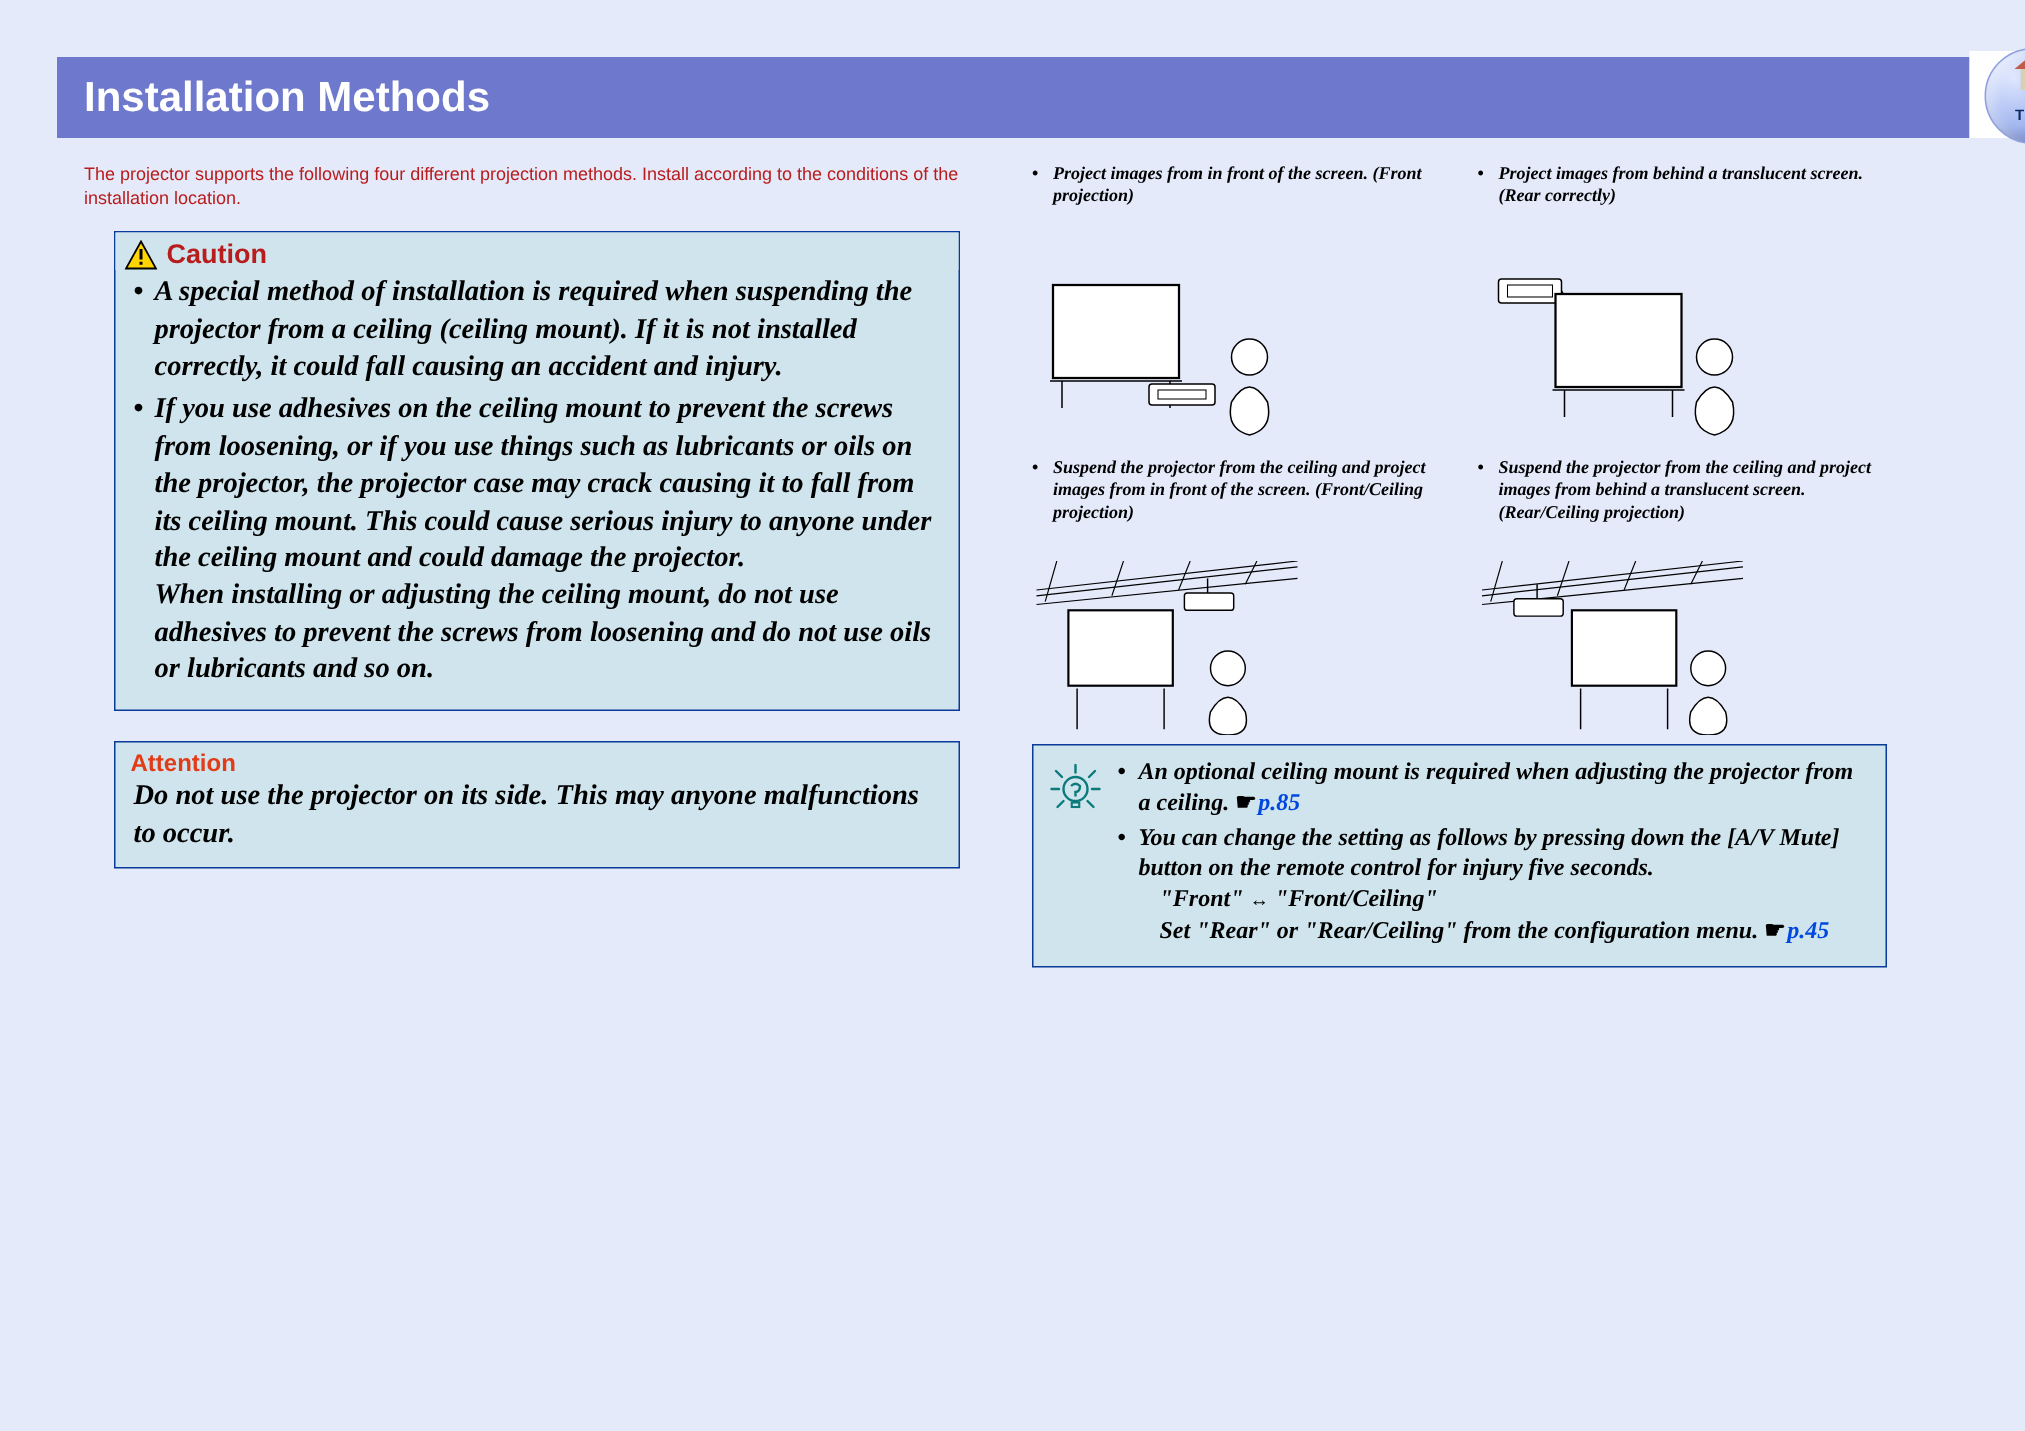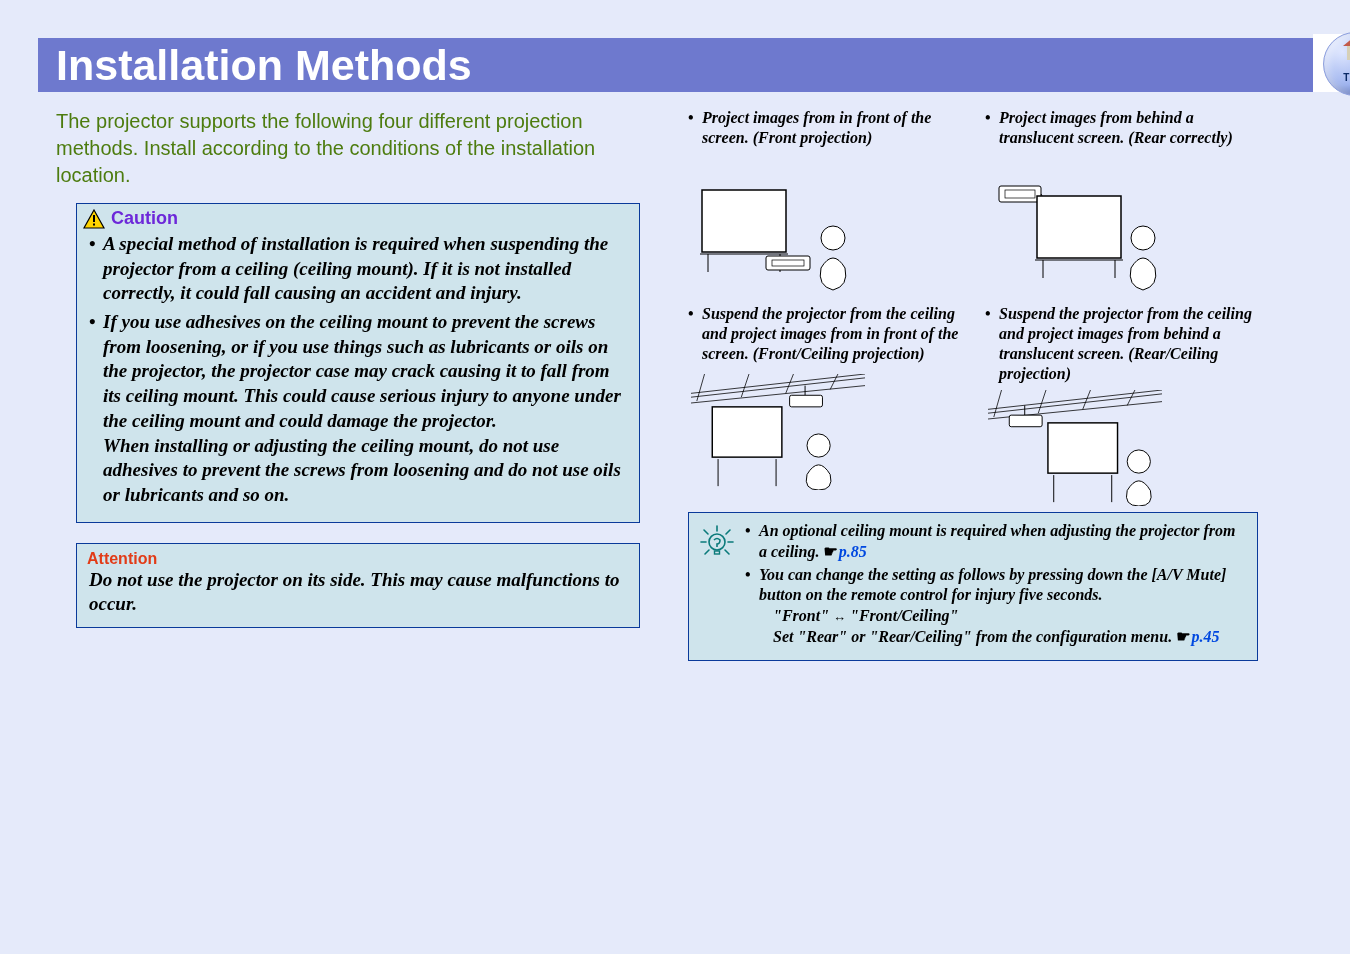--- a/index.html
+++ b/index.html
@@ -19,21 +19,21 @@
   .title-bar {
     background: #6e79ce;
     height: 54px;
     display: flex;
     align-items: center;
     padding-left: 18px;
     position: relative;
   }
   .title-bar h1 {
     color: #fff;
-    font-size: 43px;
+    font-size: 28px;
     font-weight: bold;
   }
   .top-icon {
     position: absolute;
     right: -74px;
     top: -6px;
     width: 64px;
     height: 64px;
     background: radial-gradient(circle at 30% 30%, #dfe7ff, #9fb4ef 55%, #5f76c4 85%);
     border-radius: 50%;
@@ -89,22 +89,22 @@
     gap: 40px;
   }
   .left-col {
     width: 610px;
     padding-left: 18px;
   }
   .right-col {
     width: 570px;
   }
   .intro {
-    font-size: 20px;
-    color: #4d7c0f;
+    font-size: 12px;
+    color: #b91c1c;
     line-height: 1.35;
     margin-bottom: 14px;
   }
   .box {
     border: 1px solid #0a3a9a;
     background: #cfe4ec;
     margin-bottom: 20px;
     margin-left: 20px;
     margin-right: 8px;
   }
@@ -112,21 +112,21 @@
     background: #cfe4ec;
     display: flex;
     align-items: center;
     gap: 6px;
     padding: 4px 6px 0 6px;
   }
   .caution .box-head svg { flex: 0 0 auto; }
   .caution .box-head-title {
     font-size: 18px;
     font-weight: bold;
-    color: #6d28d9;
+    color: #b91c1c;
   }
   .box .box-body {
     padding: 3px 10px 10px 12px;
     font-family: "Times New Roman", Times, serif;
     font-style: italic;
     font-weight: bold;
     font-size: 19px;
     color: #000;
     line-height: 1.3;
   }
@@ -156,21 +156,21 @@
   .methods {
     display: grid;
     grid-template-columns: 1fr 1fr;
     column-gap: 24px;
     row-gap: 10px;
   }
   .method .method-text {
     font-family: "Times New Roman", Times, serif;
     font-style: italic;
     font-weight: bold;
-    font-size: 16px;
+    font-size: 12px;
     color: #000;
     line-height: 1.25;
     position: relative;
     padding-left: 14px;
     min-height: 64px;
   }
   .method .method-text::before {
     content: "•";
     position: absolute;
     left: 0; top: 0;
@@ -269,21 +269,21 @@
           <ul>
             <li>A special method of installation is required when suspending the projector from a ceiling (ceiling mount). If it is not installed correctly, it could fall causing an accident and injury.</li>
             <li style="white-space:pre-line">If you use adhesives on the ceiling mount to prevent the screws from loosening, or if you use things such as lubricants or oils on the projector, the projector case may crack causing it to fall from its ceiling mount. This could cause serious injury to anyone under the ceiling mount and could damage the projector.
 When installing or adjusting the ceiling mount, do not use adhesives to prevent the screws from loosening and do not use oils or lubricants and so on.</li>
           </ul>
         </div>
       </div>
 
       <div class="box attention">
         <span class="box-head-title">Attention</span>
-        <div class="box-body">Do not use the projector on its side. This may cause malfunctions to occur.</div>
+        <div class="box-body">Do not use the projector on its side. This may anyone malfunctions to occur.</div>
       </div>
     </div>
 
     <div class="right-col">
       <div class="methods">
 
         <div class="method">
           <div class="method-text">Project images from in front of the screen. (Front projection)</div>
           <div class="illus">
             <svg viewBox="0 0 180 116">

